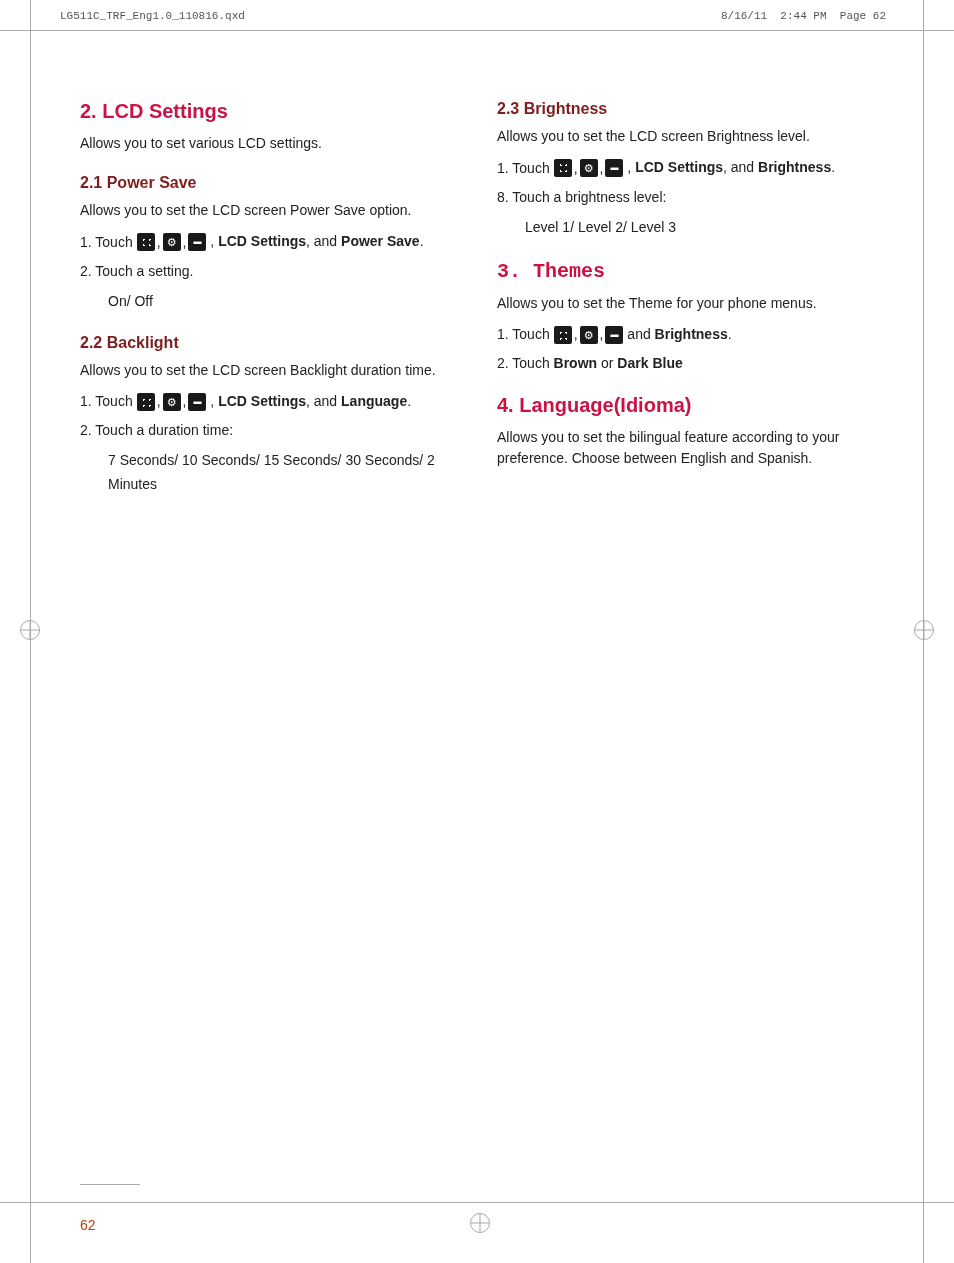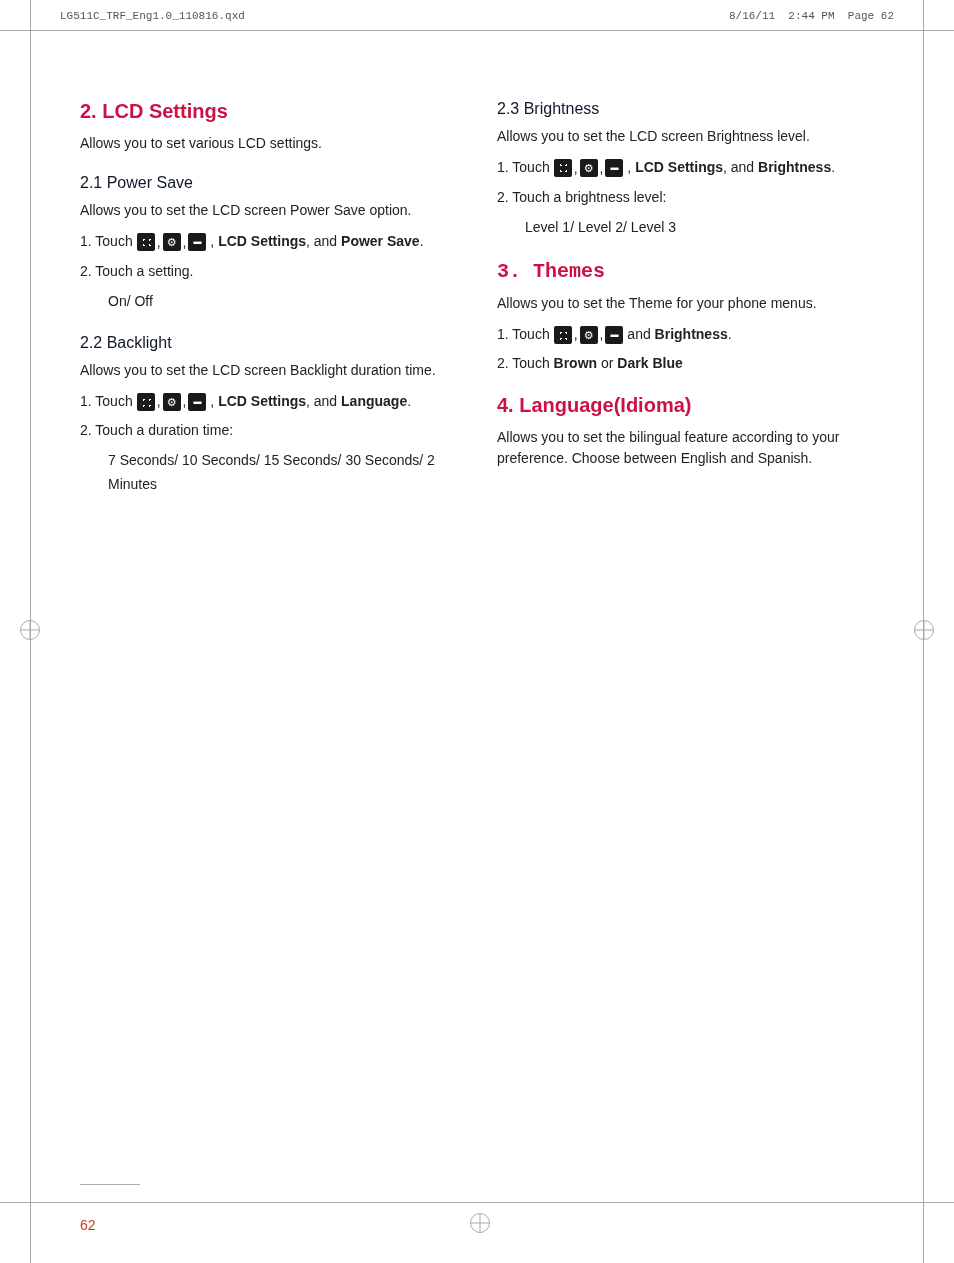--- a/index.html
+++ b/index.html
@@ -42,21 +42,21 @@
       top: 0; bottom: 0;
       width: 1px;
       border-left: 1px solid #aaa;
     }
 
     
     .header-bar {
       position: absolute;
       top: 10px;
       left: 60px;
-      right: 60px;
+      right: 68px;
       display: flex;
       justify-content: space-between;
       align-items: center;
       font-size: 11px;
       color: #555;
       font-family: 'Courier New', monospace;
       text-align: right;
     }
 
     
@@ -120,22 +120,22 @@
     
     .section-heading {
       font-size: 20px;
       font-weight: bold;
       color: #cc1144;
       margin-bottom: 10px;
     }
 
     .subsection-heading {
       font-size: 16px;
-      font-weight: normal;
-      color: #0f172a;
+      font-weight: bold;
+      color: #7f1d1d;
       margin-bottom: 8px;
       margin-top: 20px;
     }
 
     .body-text {
       font-size: 14px;
       line-height: 1.5;
       color: #222;
       margin-bottom: 10px;
     }
@@ -144,21 +144,21 @@
       margin-left: 28px;
       font-weight: normal;
       font-size: 14px;
       line-height: 1.7;
       margin-bottom: 10px;
       display: block;
     }
 
     .step-row {
       display: flex;
-      align-items: center;
+      align-items: flex-end;
       gap: 4px;
       margin-bottom: 8px;
       font-size: 14px;
       line-height: 1.5;
     }
 
     .step-number {
       white-space: nowrap;
       flex-shrink: 0;
     }
@@ -340,21 +340,21 @@
             <span>,</span>
             <span class="icon-box icon-settings"></span>
             <span>,</span>
             <span class="icon-box icon-display"></span>
           </span>
           , <span class="bold">LCD Settings</span>, and <span class="bold">Brightness</span>.
         </span>
       </div>
 
       <div class="step-row">
-        <span>2. Touch a brightness level:</span>
+        <span>8. Touch a brightness level:</span>
       </div>
 
       <span class="option-text">Level 1/ Level 2/ Level 3</span>
 
       <h2 class="section-heading" style="margin-top: 20px; font-family: Liberation Mono, monospace;">3. Themes</h2>
       <p class="body-text">Allows you to set the Theme for your phone menus.</p>
 
       <div class="step-row">
         <span class="step-number">1. Touch</span>
         <span class="step-content">

